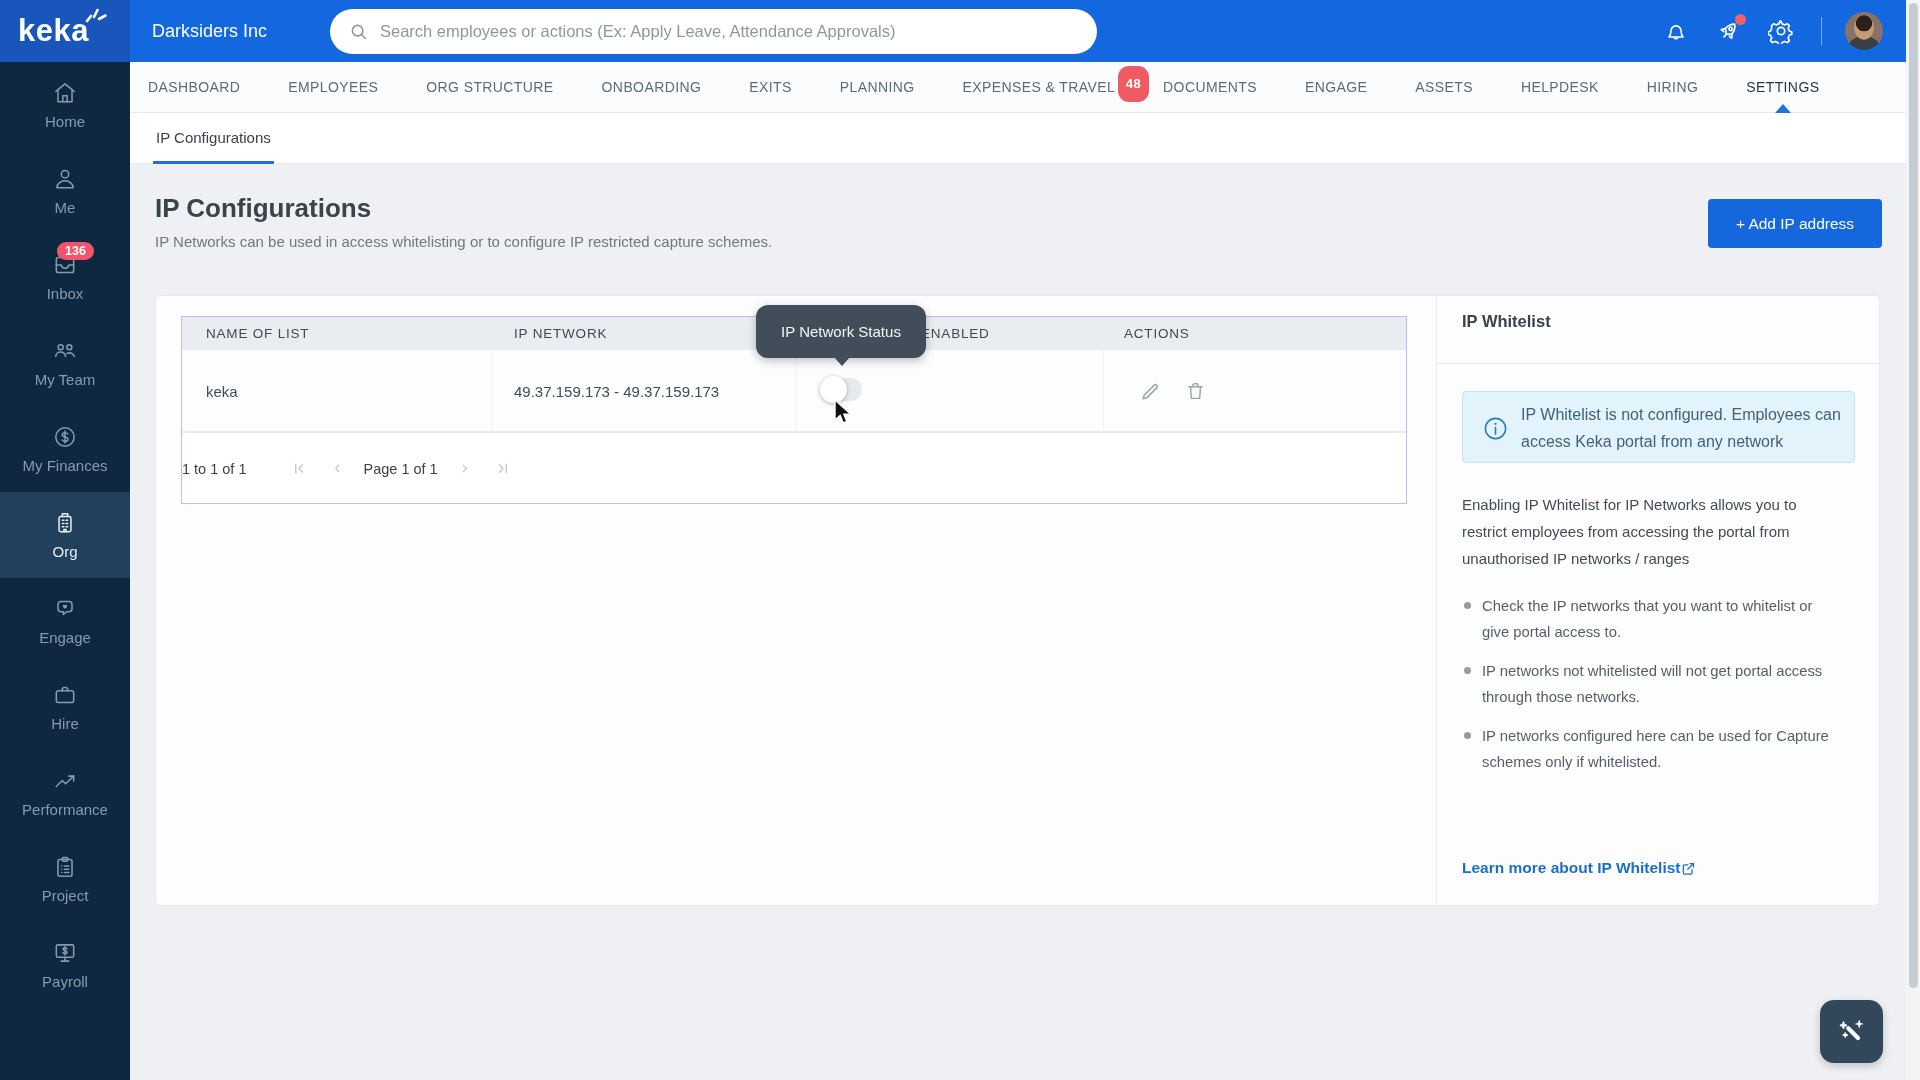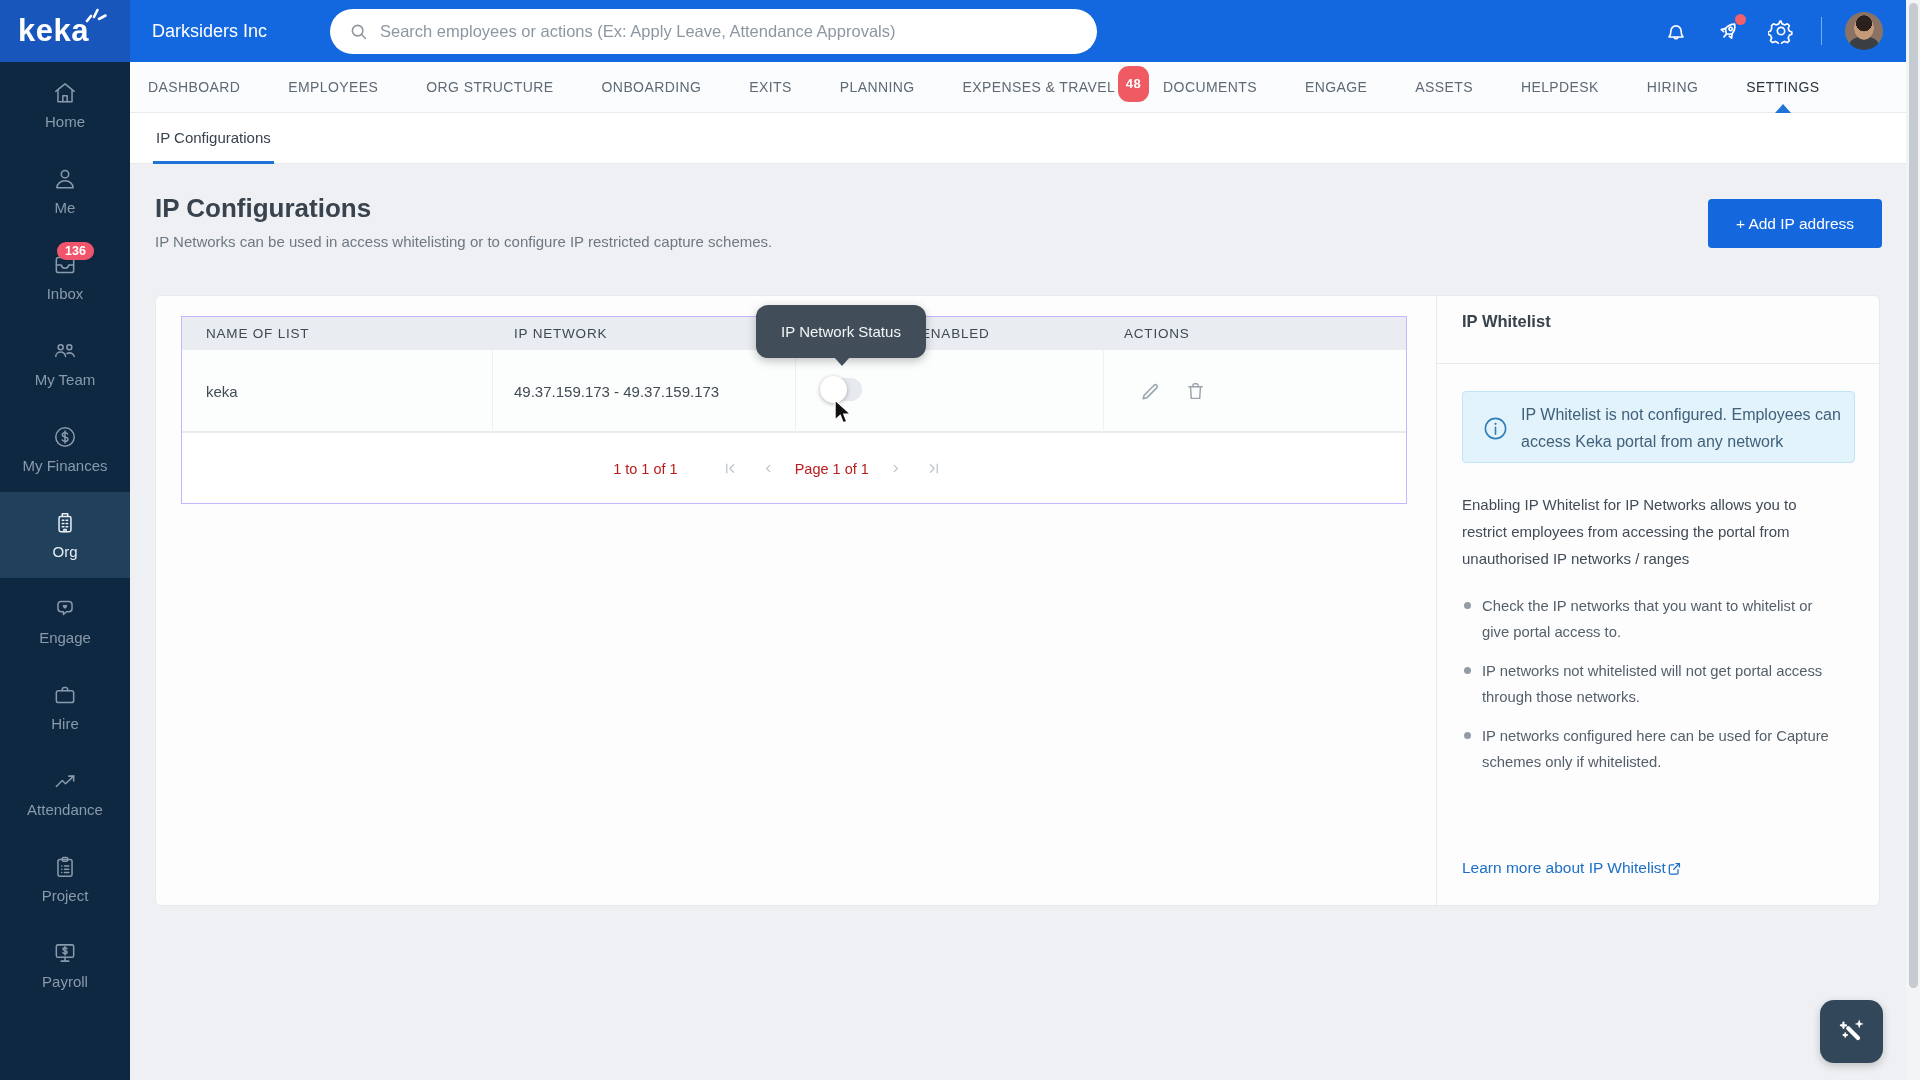--- a/index.html
+++ b/index.html
@@ -55,37 +55,37 @@
 .card { position:absolute; left:155px; top:295px; width:1725px; height:611px; background:#fdfdfe; border:1px solid #e7eaec; border-radius:6px; }
 .tablebox { position:absolute; left:25px; top:20px; width:1226px; height:188px; border:1px solid #c4b5fd; background:#fff; }
 .thead { position:absolute; left:0; top:0; right:0; height:33px; background:#e9edf1; }
 .th { position:absolute; top:0; height:33px; display:flex; align-items:center; font-size:13.5px; letter-spacing:.8px; color:#3e4953; font-weight:500; }
 .trow { position:absolute; left:0; top:33px; right:0; height:82px; background:#fcfdfd; border-bottom:1px solid #e8ebee; }
 .cellsep { position:absolute; top:33px; height:82px; width:1px; background:#eef1f3; }
 .td { position:absolute; top:33px; height:82px; display:flex; align-items:center; font-size:15px; color:#414b55; }
 .toggle { position:absolute; left:640px; top:61px; width:40px; height:23px; border-radius:12px; background:#e6eaee; }
 .knob { position:absolute; left:-2px; top:-2px; width:27px; height:27px; border-radius:50%; background:#fff; box-shadow:0 1px 4px rgba(0,0,0,.3); }
 .rowicon { position:absolute; top:62px; color:#9aa5ae; cursor:pointer; }
-.pager { position:absolute; left:0; right:0; top:115px; height:72px; border-top:1px solid #e8ebee; display:flex; align-items:center; justify-content:center; padding-right:34px; font-size:14.5px; color:#b91c1c; }
+.pager { position:absolute; left:0; right:0; top:115px; height:72px; border-top:1px solid #e8ebee; display:flex; align-items:center; justify-content:flex-start; padding-right:34px; font-size:14.5px; color:#404040; }
 .pager .range { margin-right:45px; }
 .pgicon { color:#bdc5cc; display:flex; align-items:center; }
 .pager .gap24 { margin-left:24px; } .pager .gap20 { margin-left:20px; }
 
 
 .rpanel { position:absolute; left:1280px; top:0; width:444px; height:609px; border-left:1px solid #e8eaec; }
 .rp-title { position:absolute; left:25px; top:16px; font-size:16.5px; font-weight:600; color:#39434d; }
 .rp-divider { position:absolute; left:0; right:0; top:67px; height:1px; background:#e8eaec; }
 .infobox { position:absolute; left:25px; top:95px; width:393px; height:72px; background:#e2f3fc; border:1px solid #bfe5f6; border-radius:4px; }
 .infobox .iicon { position:absolute; left:19px; top:23px; color:#2f7fb8; }
 .infobox .itext { position:absolute; left:58px; top:9px; width:320px; font-size:16px; line-height:27px; color:#41617a; }
 .rp-para { position:absolute; left:25px; top:195px; width:368px; font-size:15px; line-height:27px; color:#414c56; }
 .rp-bullets { position:absolute; left:25px; top:297px; width:374px; list-style:none; }
 .rp-bullets li { position:relative; padding-left:20px; margin-bottom:13px; font-size:14.8px; line-height:26px; color:#545f69; }
 .rp-bullets li::before { content:""; position:absolute; left:2px; top:9px; width:7px; height:7px; border-radius:50%; background:#939ca4; }
-.rp-link { position:absolute; left:25px; top:563px; display:flex; align-items:center; color:#1c6fc6; font-size:15.5px; font-weight:400; }
+.rp-link { position:absolute; left:25px; top:563px; display:flex; align-items:center; color:#1c6fc6; font-size:15.5px; font-weight:700; }
 
 
 .tooltip { position:absolute; left:756px; top:305px; width:170px; height:53px; background:#414e5a; border-radius:12px; color:#f2f5f7; font-size:15px; display:flex; align-items:center; justify-content:center; box-shadow:0 3px 10px rgba(0,0,0,.25); z-index:50; }
 .tooltip .arrow { position:absolute; left:78px; bottom:-8px; width:0; height:0; border-left:8px solid transparent; border-right:8px solid transparent; border-top:9px solid #414e5a; }
 .cursor { position:absolute; left:833px; top:399px; z-index:60; }
 
 
 .scrollbar { position:absolute; right:0; top:0; width:14px; height:1080px; background:#f3f4f5; }
 .scroll-thumb { position:absolute; right:2px; top:3px; width:9px; height:985px; border-radius:5px; background:#c5cbd1; }
 .wand-btn { position:absolute; left:1820px; top:1000px; width:63px; height:63px; border-radius:14px; background:#33475a; display:flex; align-items:center; justify-content:center; box-shadow:0 3px 8px rgba(0,0,0,.2); }
@@ -201,21 +201,21 @@
           <rect x="4" y="8" width="16" height="11" rx="2"></rect>
           <path d="M9.5 8V6.8A1.8 1.8 0 0 1 11.3 5h1.4a1.8 1.8 0 0 1 1.8 1.8V8"></path>
         </svg>
       <div class="lbl">Hire</div>
     </div>
     <div class="side-item">
       <svg width="26" height="26" viewBox="0 0 24 24" fill="none" stroke="currentColor" stroke-width="1.4" stroke-linecap="round" stroke-linejoin="round">
           <path d="M4 17l5.5-5.5 3 3L20 7.5"></path>
           <path d="M15.5 7.5H20V12"></path>
         </svg>
-      <div class="lbl">Attendance</div>
+      <div class="lbl">Performance</div>
     </div>
     <div class="side-item">
       <svg width="26" height="26" viewBox="0 0 24 24" fill="none" stroke="currentColor" stroke-width="1.4" stroke-linecap="round" stroke-linejoin="round">
           <rect x="5.5" y="5" width="13" height="15.5" rx="1.8"></rect>
           <rect x="9.5" y="3.2" width="5" height="3.4" rx="1"></rect>
           <path d="M9 11h.01M11.5 11h4M9 14h.01M11.5 14h4M9 17h.01M11.5 17h4"></path>
         </svg>
       <div class="lbl">Project</div>
     </div>
     <div class="side-item">

